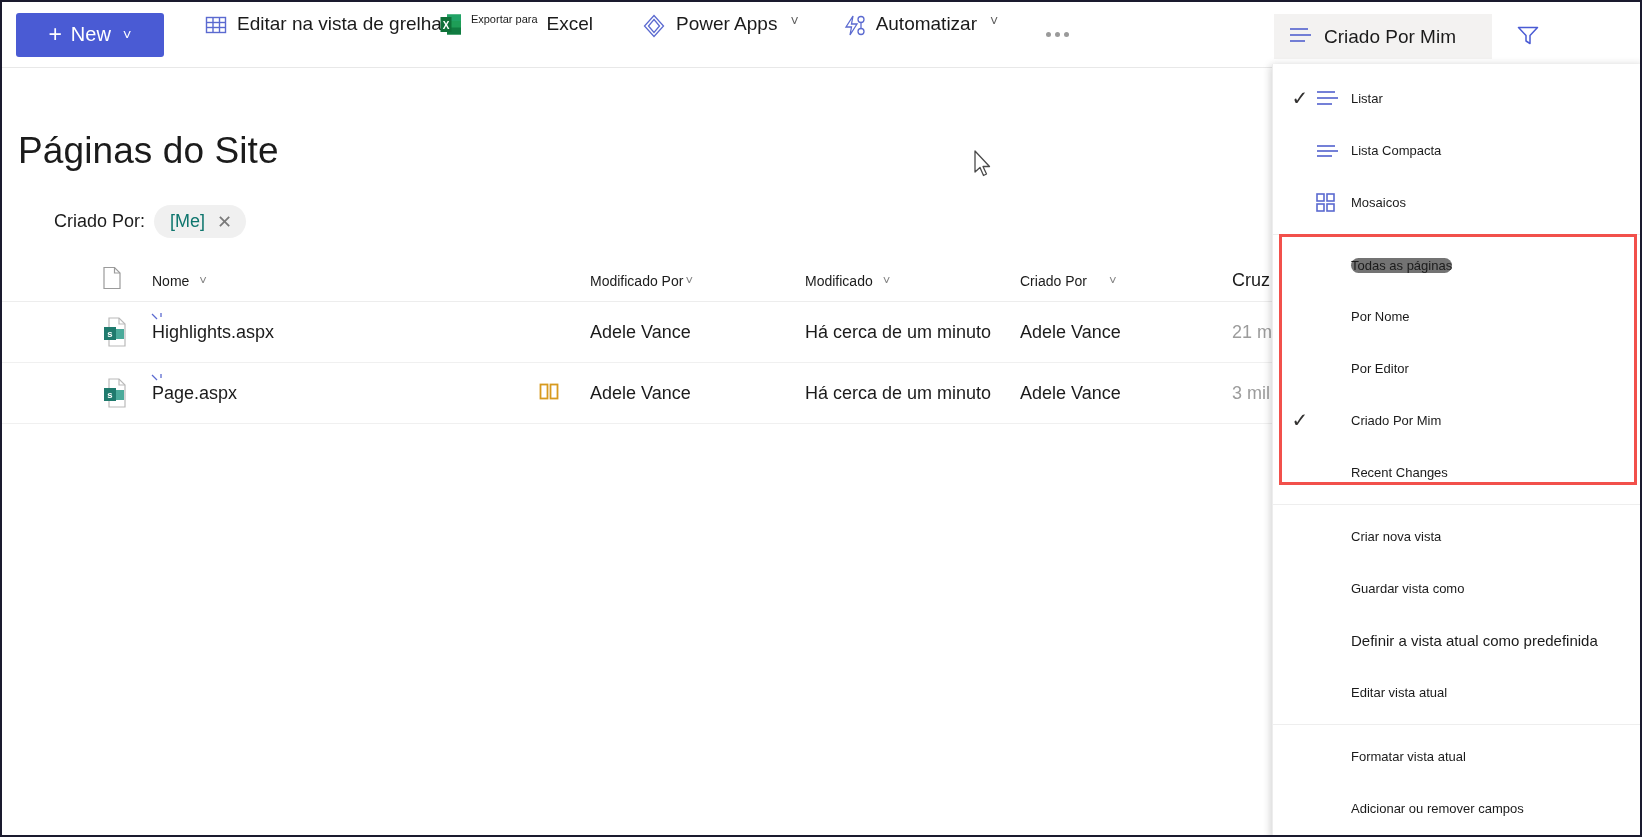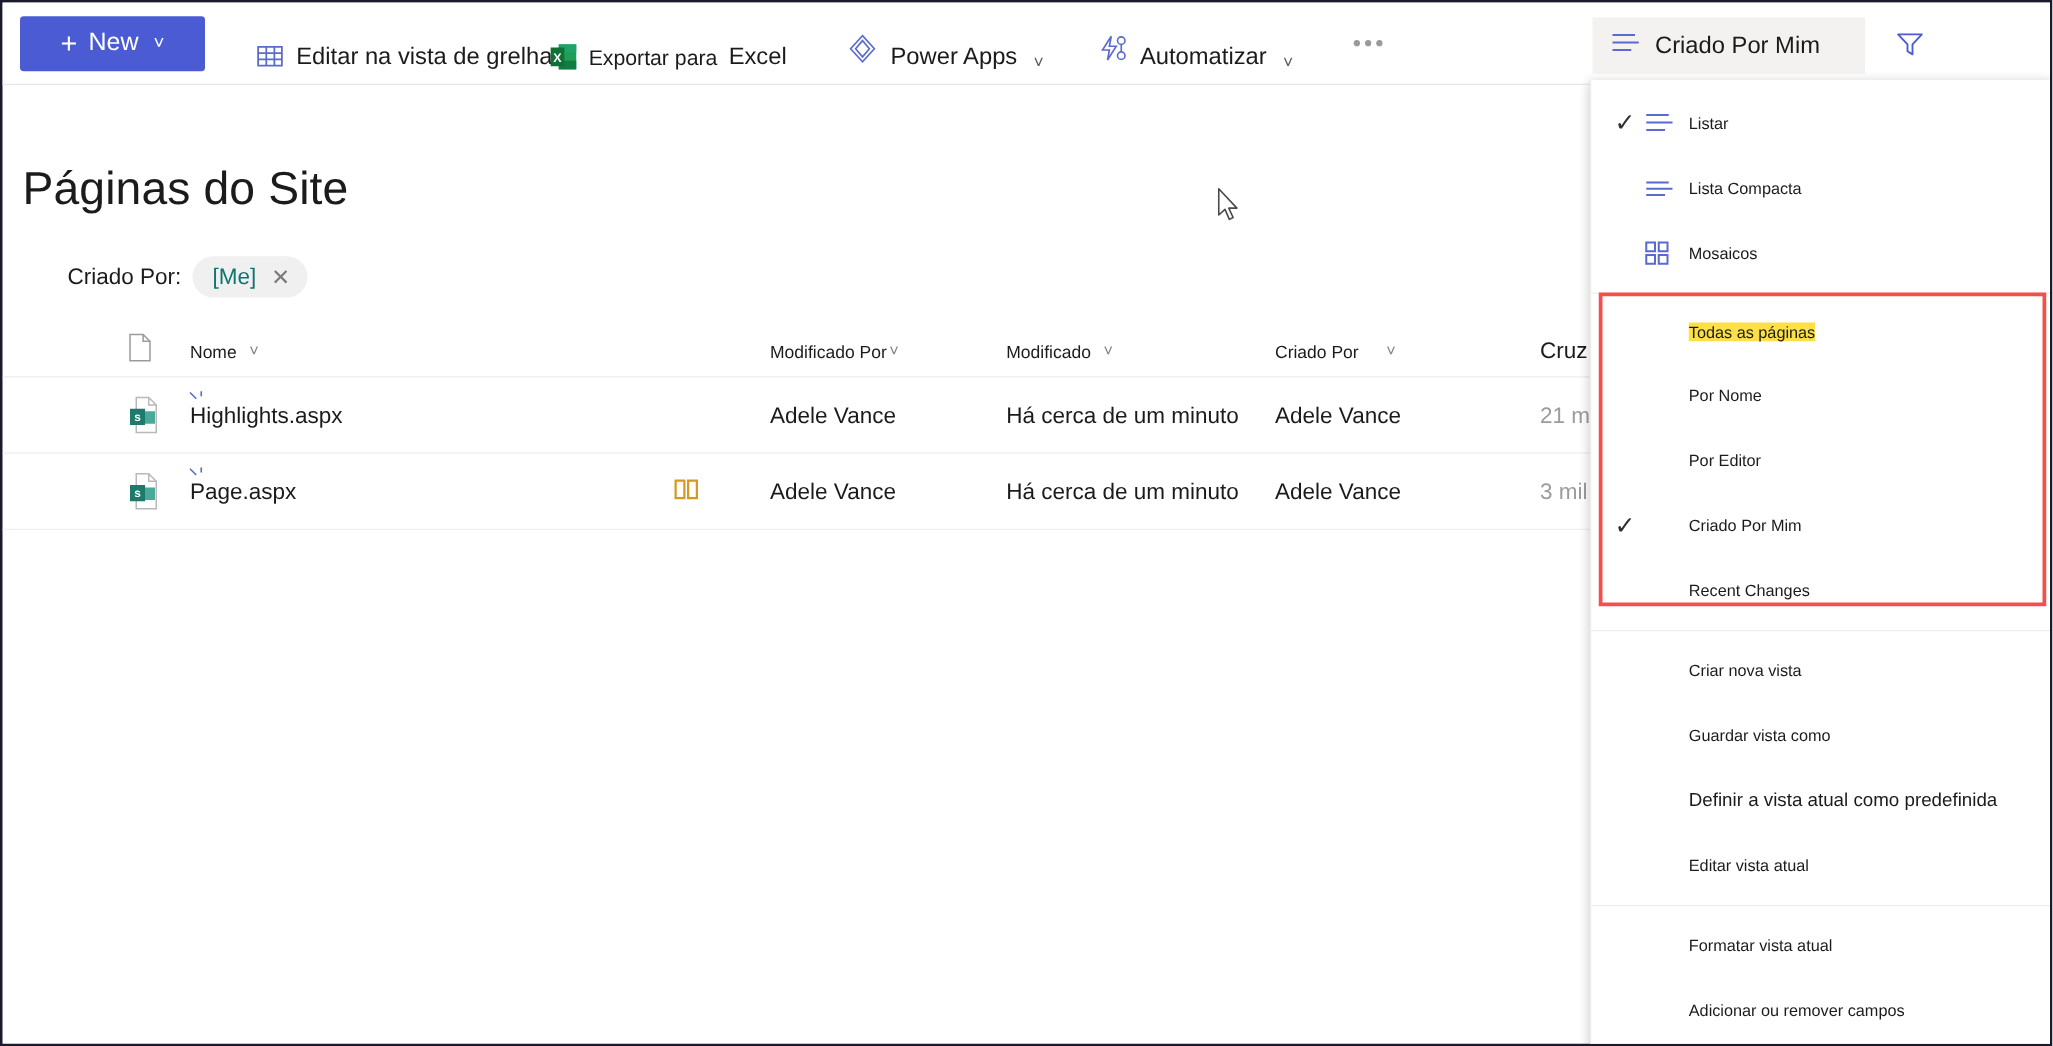--- a/index.html
+++ b/index.html
@@ -35,29 +35,29 @@
     gap: 9px;
     font-size: 20px;
     cursor: pointer;
     border: none;
     font-family: "Liberation Sans", sans-serif;
   }
   .new-button .plus { font-size: 23px; line-height: 1; font-weight: 400; }
   .new-button .chev { font-size: 15px; margin-left: 3px; }
 
   .cmd-item {
-    display: flex; align-items: flex-end;
+    display: flex; align-items: flex-start;
     height: 44px;
     gap: 9px;
     padding: 0 6px;
     cursor: pointer;
     white-space: nowrap;
   }
   .cmd-label { font-size: 19px; color: #1b1b1b; }
-  .cmd-label.small { font-size: 17px; }
+  .cmd-label.small { font-size: 11px; }
   .cmd-chev { color: #5c5c5c; font-size: 14px; margin-left: 4px; }
 
   .grid-icon { width: 24px; height: 24px; position: relative; }
   .grid-icon svg { display: block; }
 
   .excel-icon {
     width: 22px; height: 23px;
     position: relative;
   }
 
@@ -122,21 +122,21 @@
     display: flex; align-items: center;
     font-size: 18px; color: #1b1b1b;
     white-space: nowrap;
   }
   .hdr-cell { font-size: 14px; color: #1b1b1b; }
   .hdr-chev { color: #828282; font-size: 13px; margin-left: 10px; }
 
   .c-icon  { left: 100px; width: 50px; }
   .c-name  { left: 150px; }
   .c-flag  { left: 536px; width: 40px; }
-  .c-modby { left: 614px; }
+  .c-modby { left: 588px; }
   .c-mod   { left: 803px; }
   .c-crby  { left: 1018px; }
   .c-cross { left: 1230px; color: #1b1b1b; }
   .c-cross.muted { color: #9c9c9c; }
 
   
   .sp-doc { width: 26px; height: 32px; position: relative; }
   .name-cell { display: flex; align-items: center; position: relative; }
   .name-cell .shine {
     position: absolute; left: -2px; top: 8px;
@@ -167,21 +167,21 @@
   }
   .menu-item .mi-icon {
     width: 36px; min-width: 36px;
     display: flex; align-items: center; justify-content: flex-start;
   }
   .menu-item .mi-label {
     font-size: 13px; color: #1b1b1b;
     white-space: nowrap;
   }
   .menu-item .mi-label.small { font-size: 15px; }
-  .menu-item.highlight-first .mi-label { background: #fde047; }
+  .menu-item.highlight-first .mi-label { background: #737373; border-radius: 10px; }
 
   
   #red-box {
     position: absolute;
     left: 1277px; top: 232px;
     width: 358px; height: 251px;
     border: 3px solid #f2504b;
     pointer-events: none;
     z-index: 30;
     background: transparent;

